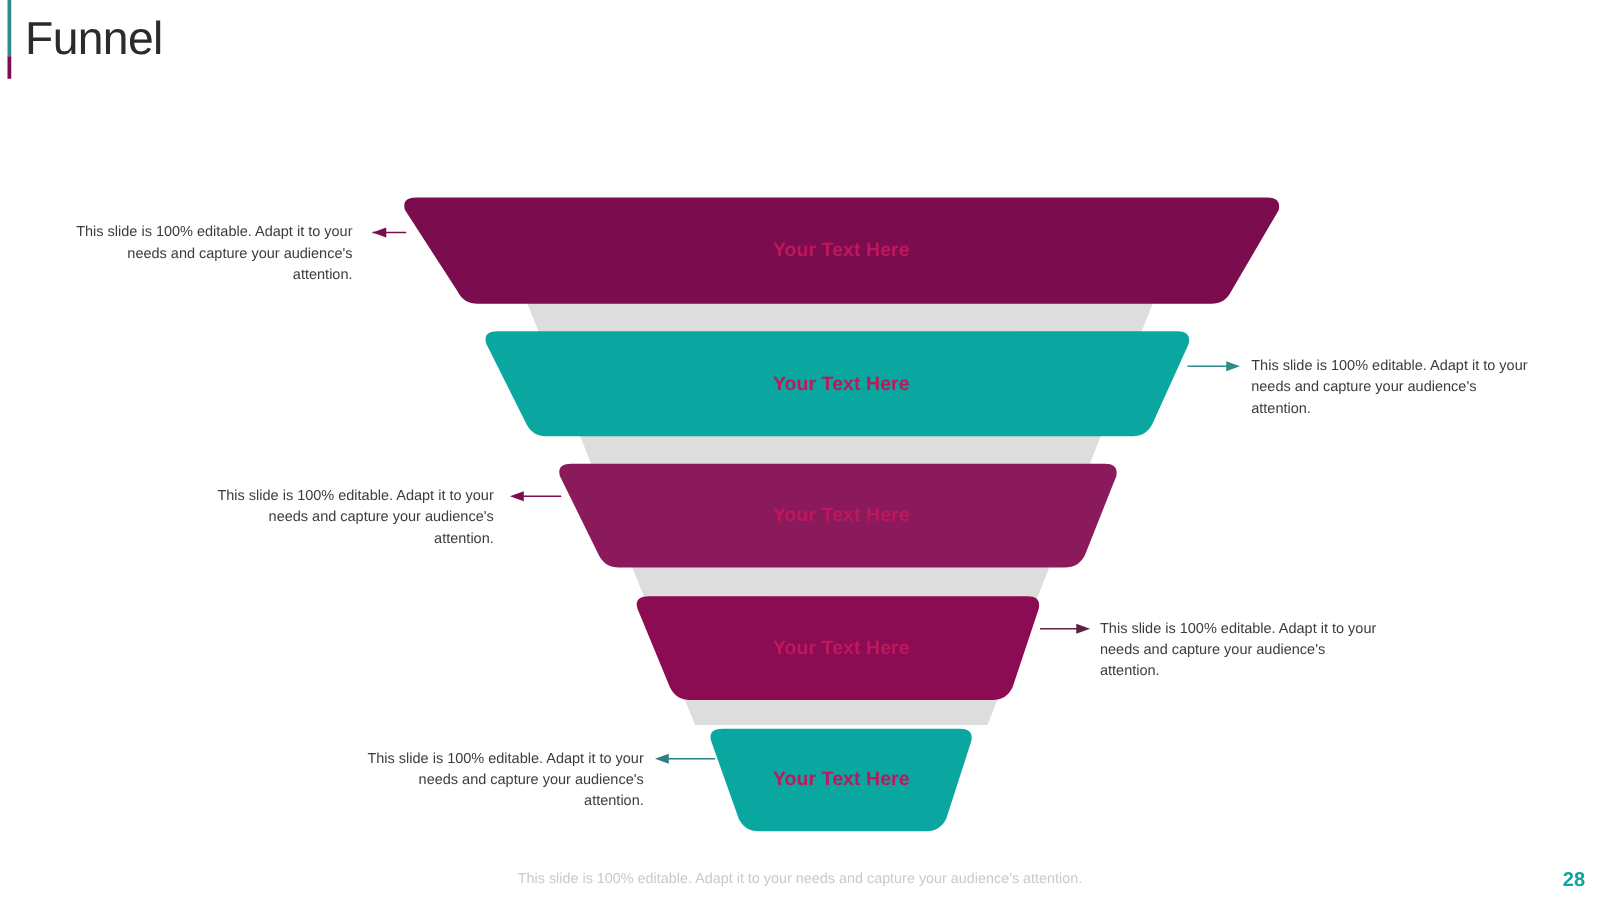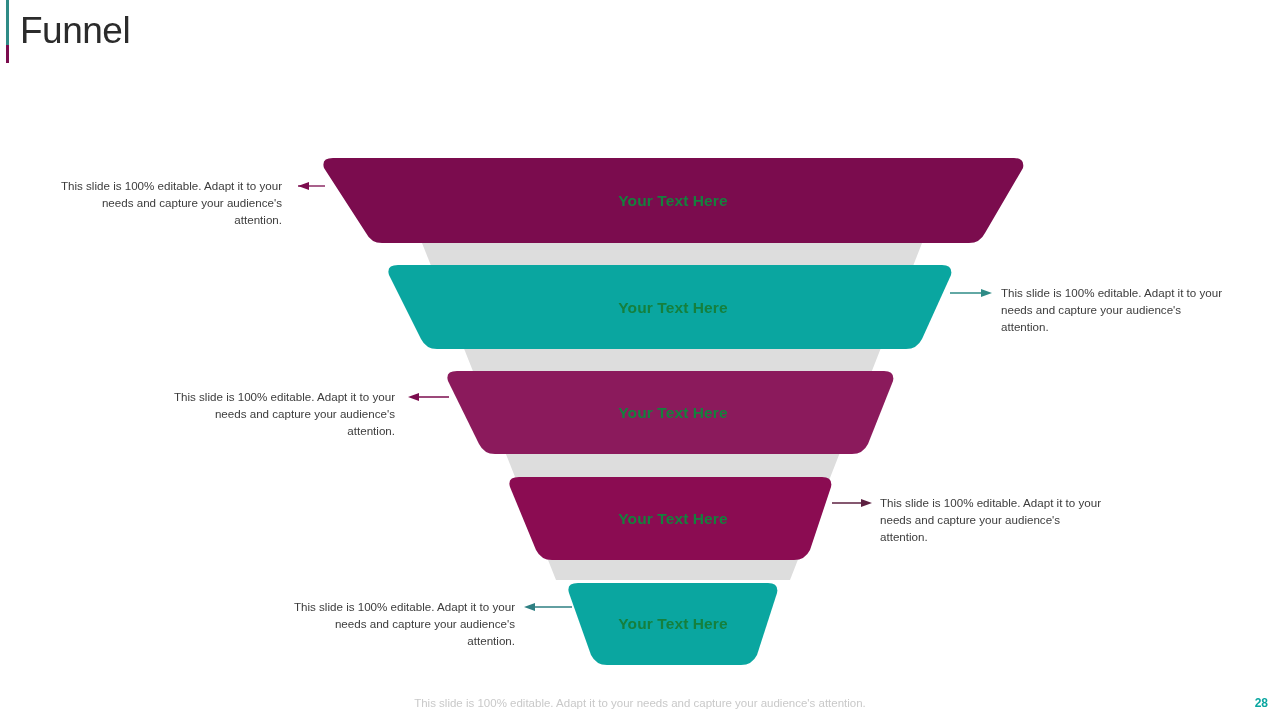--- a/index.html
+++ b/index.html
@@ -56,21 +56,21 @@
   }
   #funnel-svg {
     position: absolute;
     left: 0;
     top: 0;
   }
 
   .band-label {
     position: absolute;
     text-align: center;
-    color: #15803d;
+    color: #be185d;
     font-weight: bold;
     font-size: 15.5px;
     letter-spacing: 0.1px;
     white-space: nowrap;
     transform: translate(-50%, -50%);
     pointer-events: none;
   }
 
   
   .callout-text {
@@ -90,21 +90,21 @@
     top: 697px;
     width: 1280px;
     text-align: center;
     font-size: 11.5px;
     color: #c9c9c9;
   }
   #page-number {
     position: absolute;
     right: 12px;
     top: 696px;
-    font-size: 12px;
+    font-size: 16px;
     font-weight: bold;
     color: #0aa6a0;
   }
 </style>
 </head>
 <body>
 
 <div id="title-accent-bar">
   <div id="title-accent-top"></div>
   <div id="title-accent-bottom"></div>

